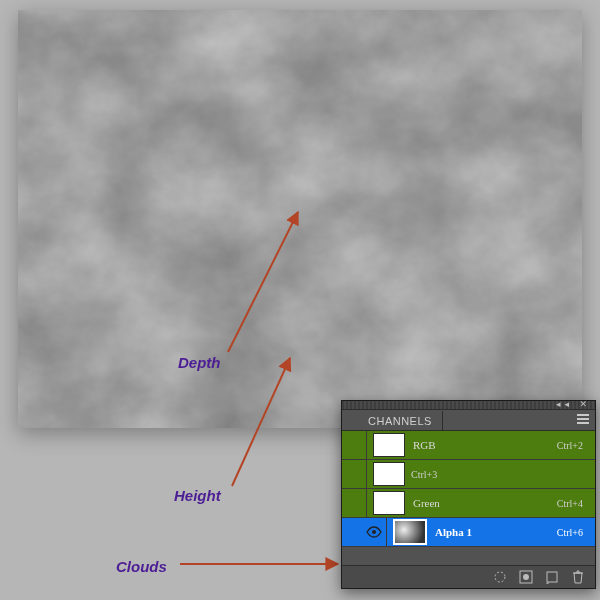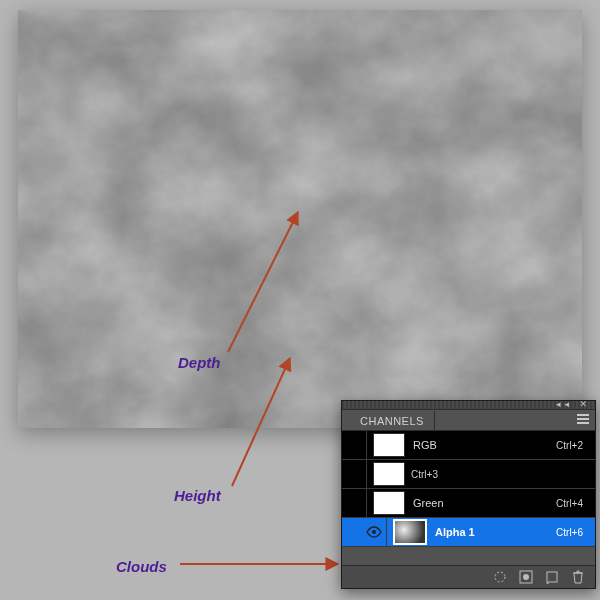--- a/index.html
+++ b/index.html
@@ -51,33 +51,33 @@
     position: relative;
   }
   .panel-drag .controls {
     position: absolute; right: 4px; top: -2px; font-size: 9px; color: #bcbcbc;
     letter-spacing: 4px;
   }
   .tabs-row {
     display: flex; align-items: center;
     height: 20px;
     border-bottom: 1px solid #2c2c2c;
-    padding-left: 8px;
+    padding-left: 16px;
   }
   .tab {
     padding: 4px 10px 3px 10px;
     font-size: 11px;
     color: #d0d0d0;
     background: #525252;
     border-right: 1px solid #2c2c2c;
     letter-spacing: .5px;
   }
   .tabs-spacer { flex: 1; }
   .panel-menu { padding: 0 6px; cursor: pointer; }
-  .channel-list { background: #000000; }
+  .channel-list { background: #4d7c0f; font-family: Liberation Serif, serif; }
   .channel-row {
     display: flex; align-items: center;
     height: 28px;
     border-bottom: 1px solid #3a3a3a;
     padding: 0 4px 0 0;
   }
   .channel-row.selected { background: #1473e6; color: #fff; padding-left: 20px; }
   .vis-col {
     width: 24px; display: flex; align-items: center; justify-content: center;
     border-right: 1px solid #3a3a3a; height: 100%;

